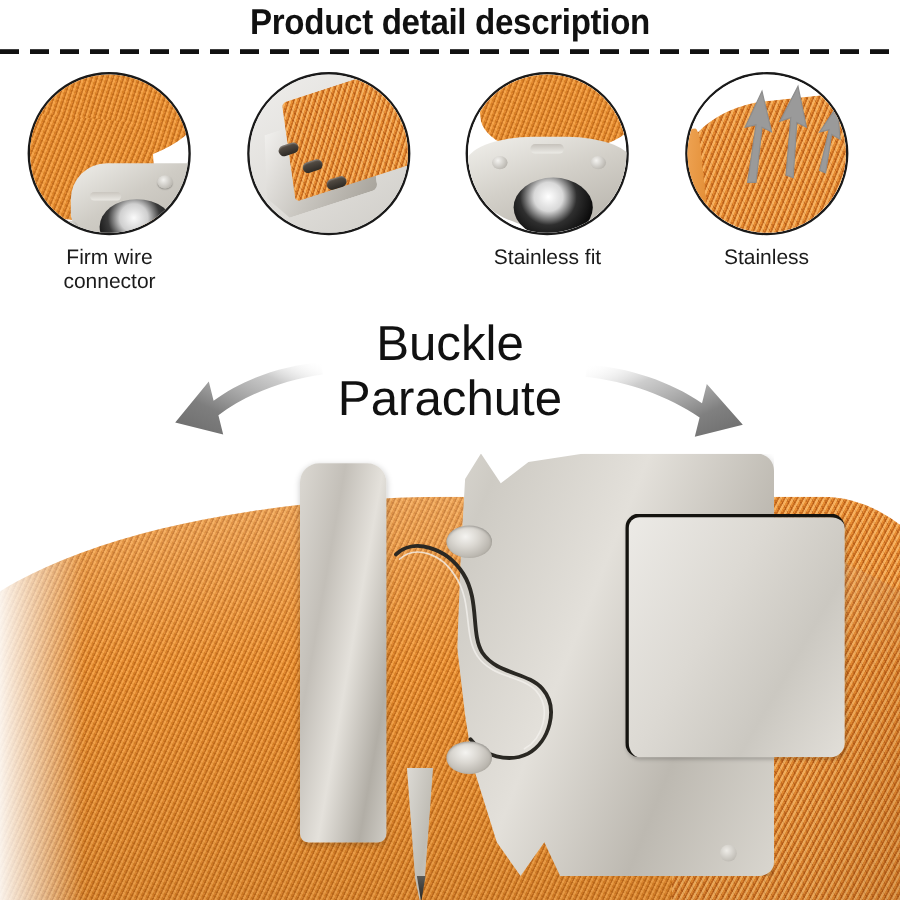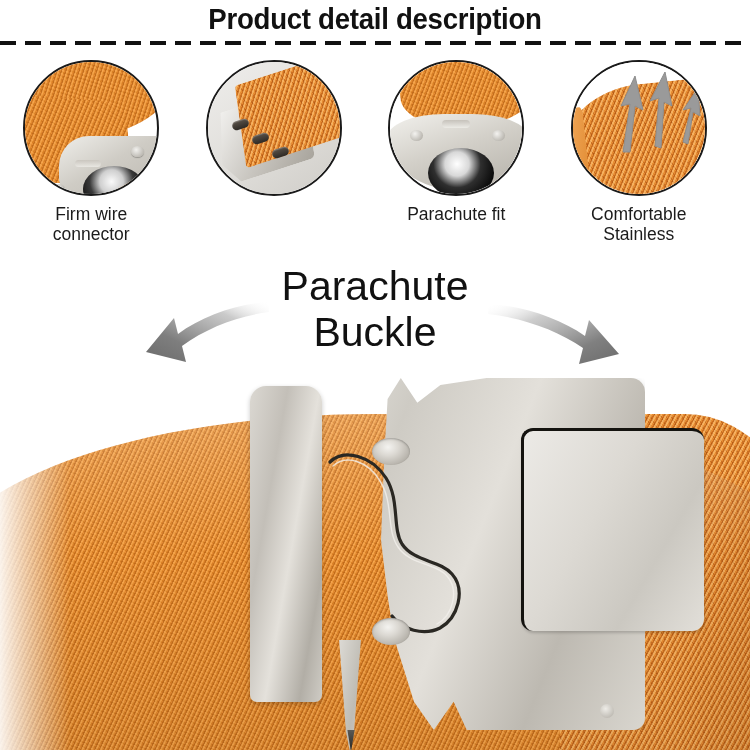--- a/index.html
+++ b/index.html
@@ -328,51 +328,50 @@
           <div class="bg"></div>
           <div class="strap weave-diag"></div>
           <div class="case"></div>
           <div class="slot"></div>
           <div class="screw-l"></div>
           <div class="screw-r"></div>
           <div class="sensor"></div>
         </div>
       </div>
       <div class="flabel">
-        <div>Parachute fit</div>
+        <div>Stainless fit</div>
         <div></div>
       </div>
     </div>
 
     <div class="feature">
       <div class="bubble b4">
         <div class="inner">
           <div class="bg"></div>
           <div class="mesh weave-dot"></div>
           <div class="edge"></div>
           <svg class="arrow-up" style="left:26px;top:6px;" width="104" height="86" viewBox="0 0 104 86">
             <g fill="#9a9a9a" stroke="#8d8d8d" stroke-width="1">
               <path d="M24 84 L31 36 L22 38 L36 8 L44 42 L36 38 L31 84 Z"></path>
               <path d="M56 78 L60 30 L51 33 L66 4 L73 38 L65 34 L62 80 Z"></path>
               <path d="M84 74 L92 40 L84 42 L99 20 L101 48 L94 44 L89 76 Z"></path>
             </g>
           </svg>
         </div>
       </div>
       <div class="flabel">
-        <div>Comfortable</div>
         <div>Stainless</div>
       </div>
     </div>
 
   </div>
 
   <div class="headline">
+    <div>Buckle</div>
     <div>Parachute</div>
-    <div>Buckle</div>
   </div>
 
   <svg class="arrow-left" width="130" height="72" viewBox="0 0 130 72">
     <defs>
       <linearGradient id="gLeft" x1="100%" y1="0%" x2="0%" y2="100%">
         <stop offset="0%" stop-color="#ffffff" stop-opacity="0"></stop>
         <stop offset="28%" stop-color="#b9b9b9" stop-opacity=".75"></stop>
         <stop offset="70%" stop-color="#7e7e7e"></stop>
         <stop offset="100%" stop-color="#6b6b6b"></stop>
       </linearGradient>

